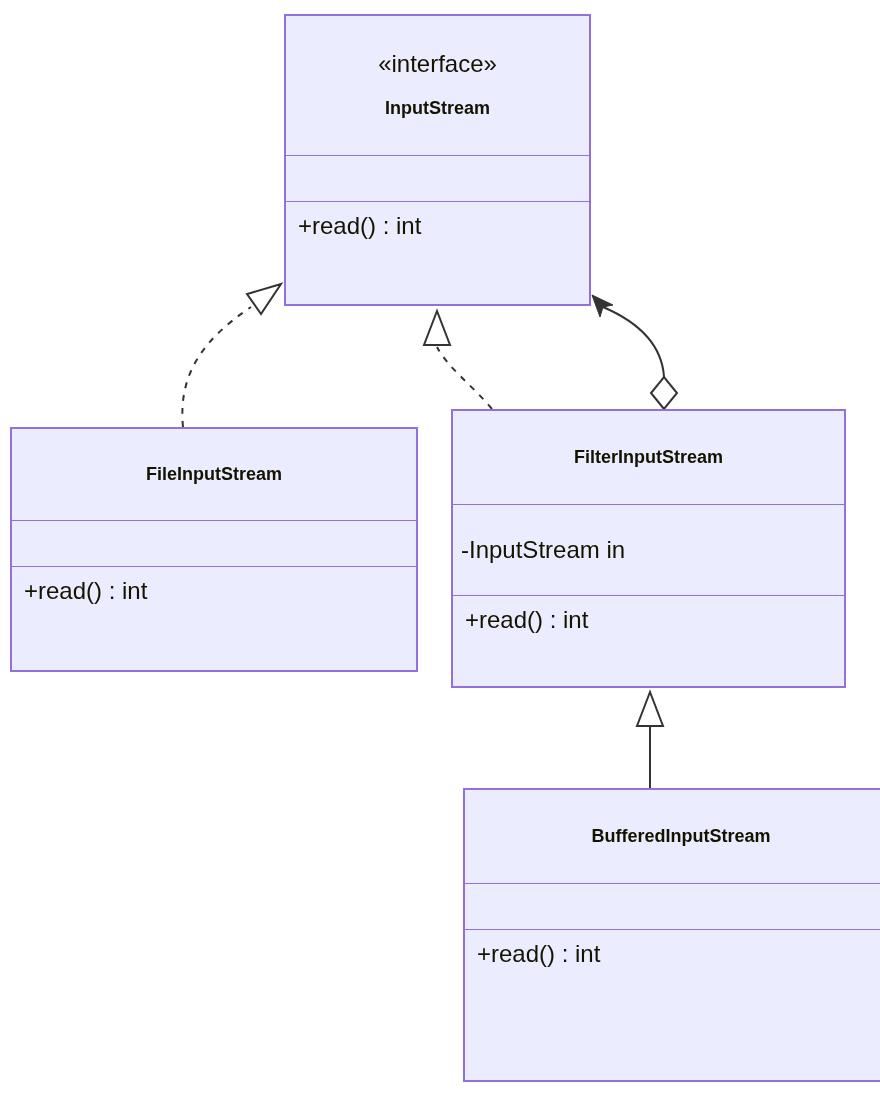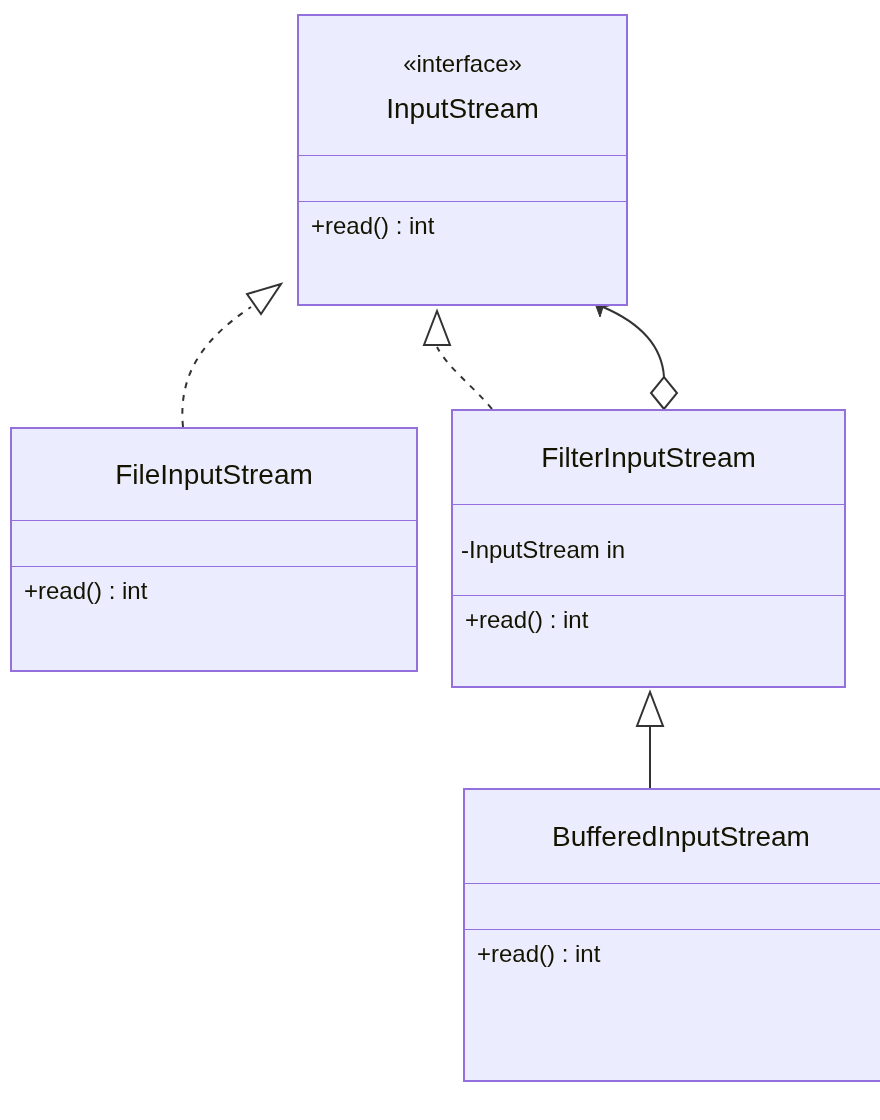--- a/index.html
+++ b/index.html
@@ -29,21 +29,21 @@
     background:var(--box-fill);
     border:2px solid var(--box-border);
     display:flex;flex-direction:column;
   }
   .sec{width:100%;}
   .sec.title{
     display:flex;flex-direction:column;
     align-items:center;justify-content:center;
   }
   .stereotype{font-size:24px;line-height:45px;font-weight:400;}
-  .cname{font-size:28px;line-height:45px;font-weight:400;}
+  .cname{font-size:18px;line-height:45px;font-weight:700;}
   .sec.attrs{
     border-top:1.5px solid var(--box-border);
     border-bottom:1.5px solid var(--box-border);
     display:flex;flex-direction:column;justify-content:center;
     padding-left:8px;
   }
   .sec.methods{
     display:flex;flex-direction:column;
     padding-left:12px;
   }
@@ -74,21 +74,21 @@
       <polygon class="hollow" points="664,409 651,393 664,377 677,393"></polygon>
     </g>
 
     
     <g>
       <path d="M 650,788 L 650,726"></path>
       <polygon class="hollow" points="650,692 637,726 663,726"></polygon>
     </g>
   </svg>
 
-  <div class="class-box" style="left:297px;top:14px;width:331px;height:292px">
+  <div class="class-box" style="left:284px;top:14px;width:307px;height:292px">
     <div class="sec title" style="height:141px">
       <div class="stereotype">«interface»</div>
       <div class="cname">InputStream</div>
     </div>
     <div class="sec attrs" style="height:48px"></div>
     <div class="sec methods" style="height:103px">
       <div class="member">+read() : int</div>
     </div>
   </div>
 

